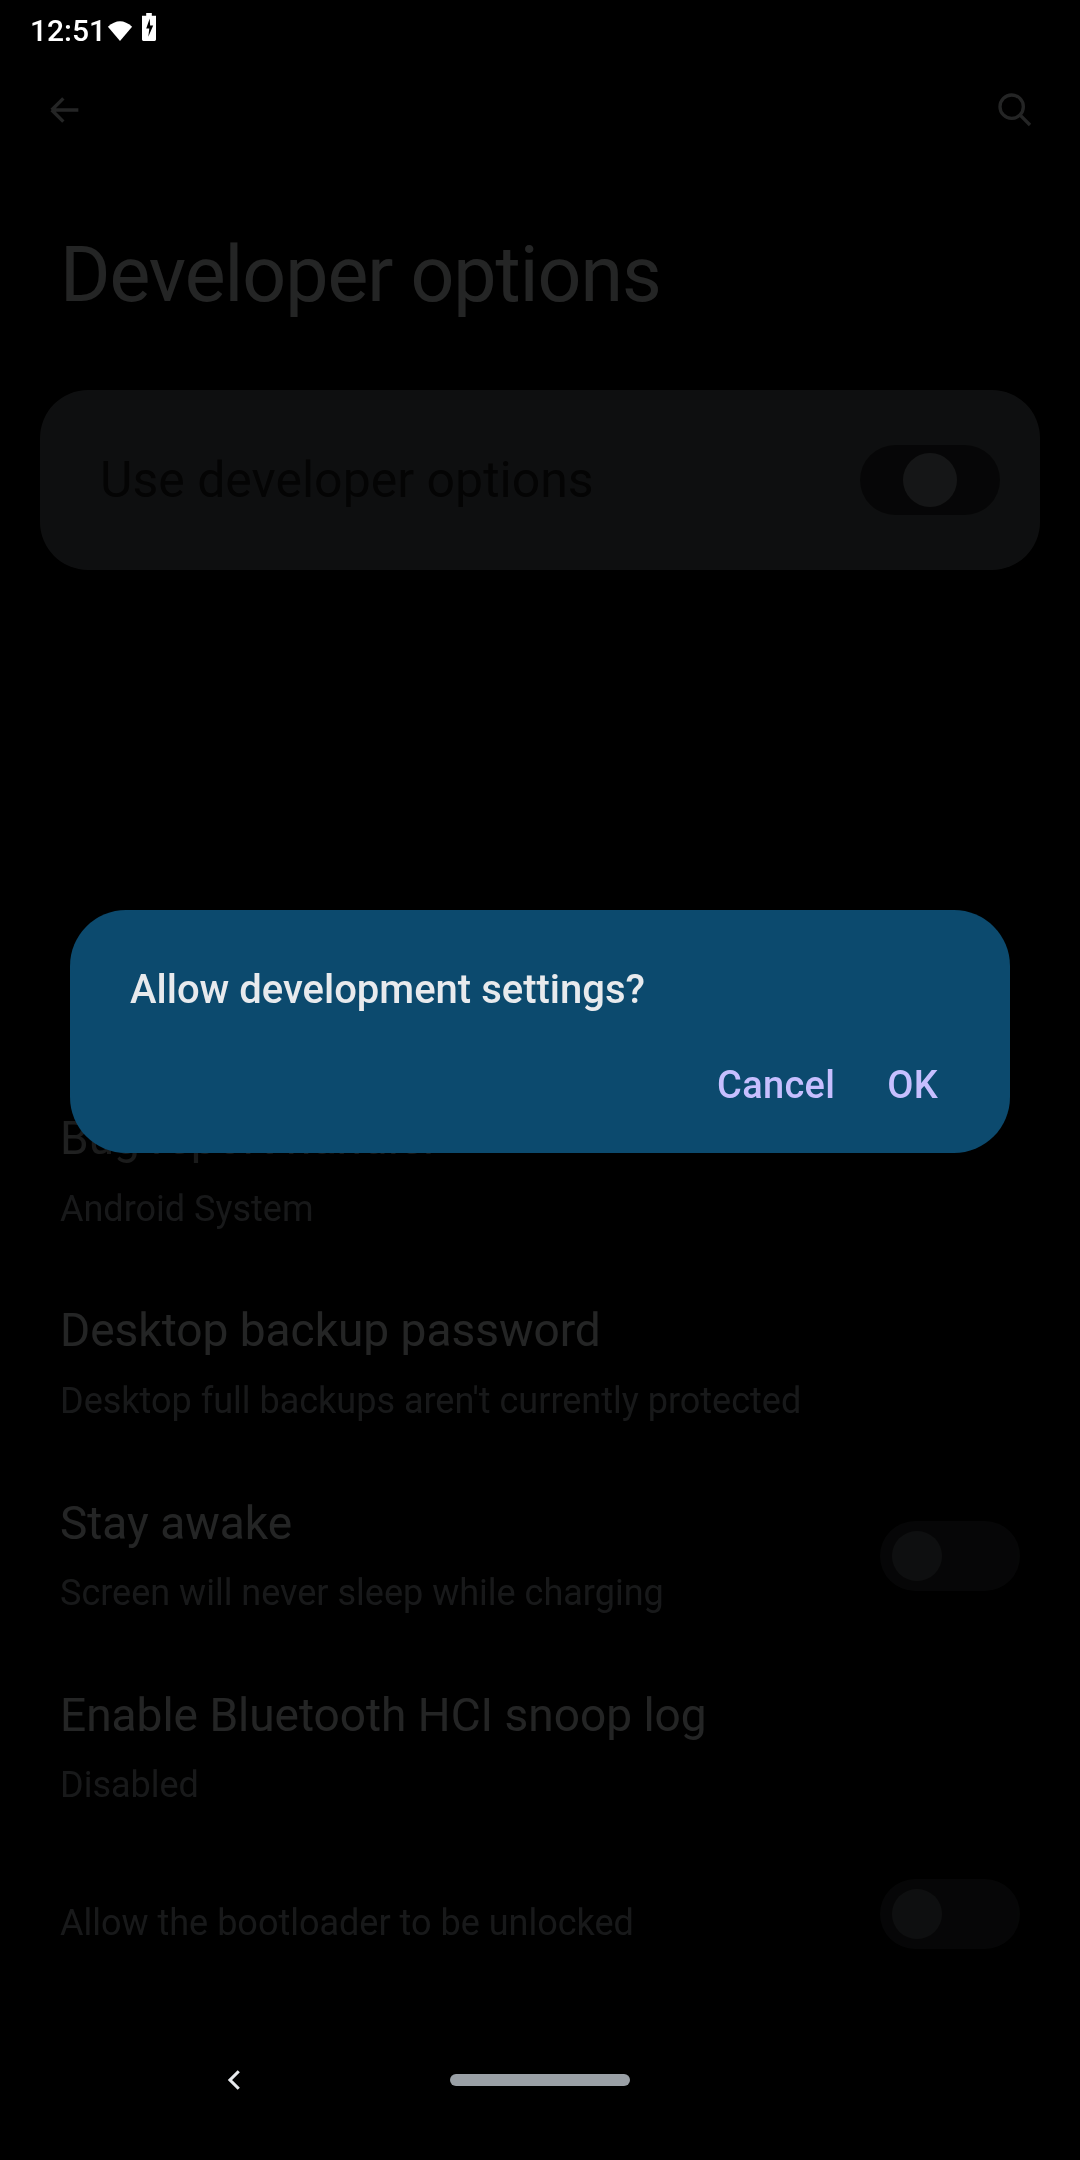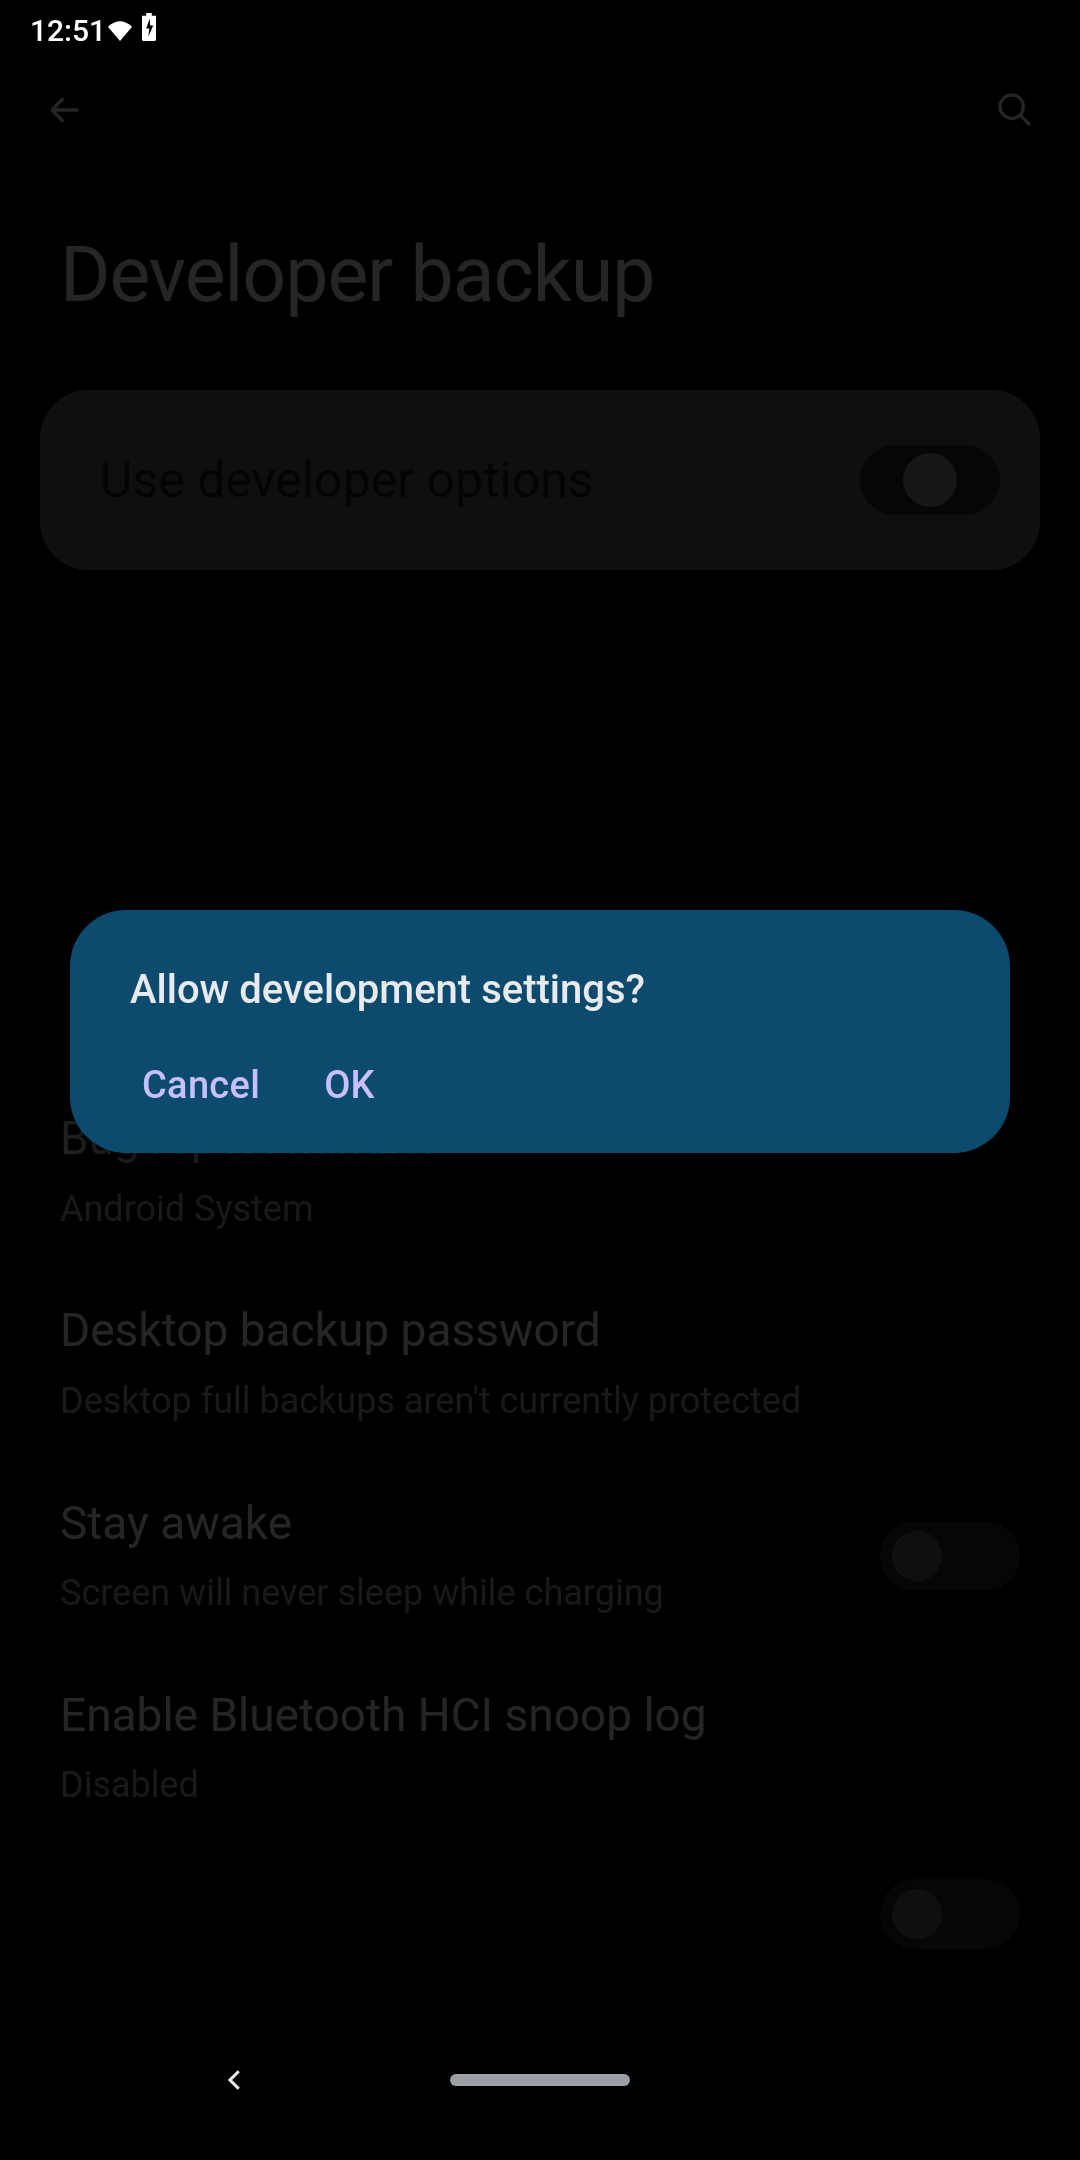--- a/index.html
+++ b/index.html
@@ -176,22 +176,22 @@
       margin-bottom: 30px;
     }
     .dialog-body {
       font-size: 38px;
       line-height: 1.28;
       color: #e8eaed;
       font-weight: 400;
     }
     .dialog-actions {
       display: flex;
-      justify-content: flex-start;
-      gap: 40px;
+      justify-content: flex-end;
+      gap: 28px;
       margin-top: 40px;
     }
     .dialog-btn {
       font-size: 38px;
       font-weight: 500;
       color: #c7bfff;
       padding: 10px 12px;
       cursor: pointer;
       letter-spacing: 0.3px;
     }
@@ -247,21 +247,21 @@
           </svg>
       </div>
       <div class="icon-btn">
         <svg width="40" height="40" viewBox="0 0 24 24" fill="none" stroke="#e8eaed" stroke-width="2">
             <circle cx="10" cy="10" r="7"></circle>
             <path d="m21 21-5.6-5.6"></path>
           </svg>
       </div>
     </div>
 
-    <div class="page-title">Developer backup</div>
+    <div class="page-title">Developer options</div>
 
     <div class="master-toggle">
       <span class="label">Use developer options</span>
       <div class="switch on-mid"></div>
     </div>
 
     <div class="settings-list">
 
       <div class="hidden-behind"></div>
 
@@ -289,20 +289,21 @@
 
       <div class="setting-item">
         <div class="texts">
           <div class="title">Enable Bluetooth HCI snoop log</div>
           <div class="subtitle">Disabled</div>
         </div>
       </div>
 
       <div class="setting-item">
         <div class="texts">
+          <div class="subtitle">Allow the bootloader to be unlocked</div>
         </div>
         <div class="switch-small"></div>
       </div>
     </div>
   </div>
 
   <div class="scrim"></div>
   <div class="dialog">
     <div class="dialog-title">Allow development settings?</div>
     <div class="dialog-actions">

